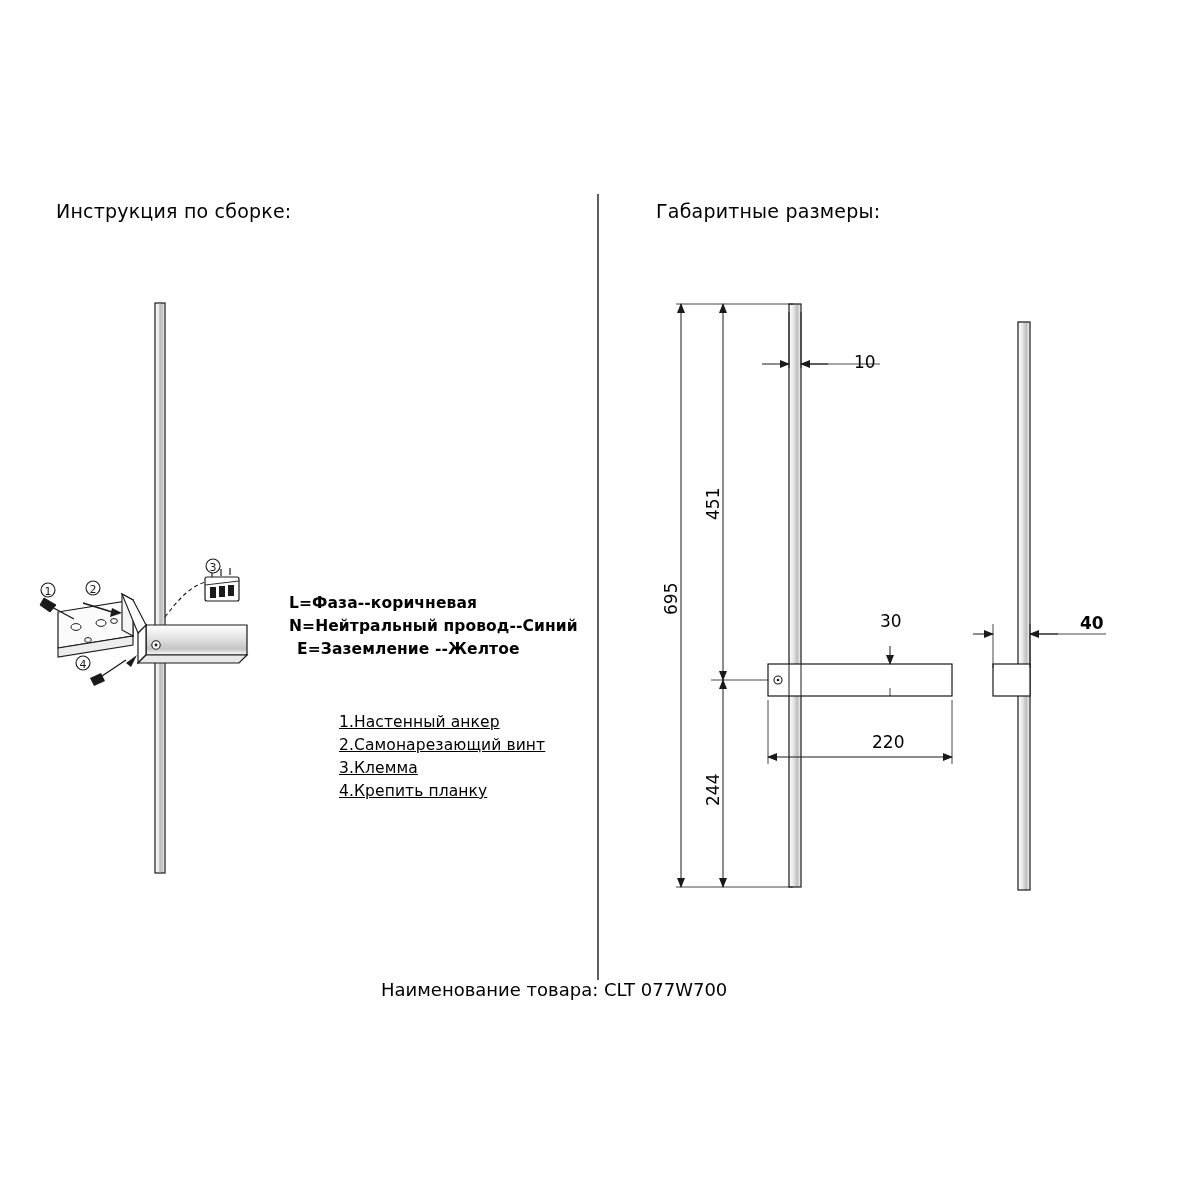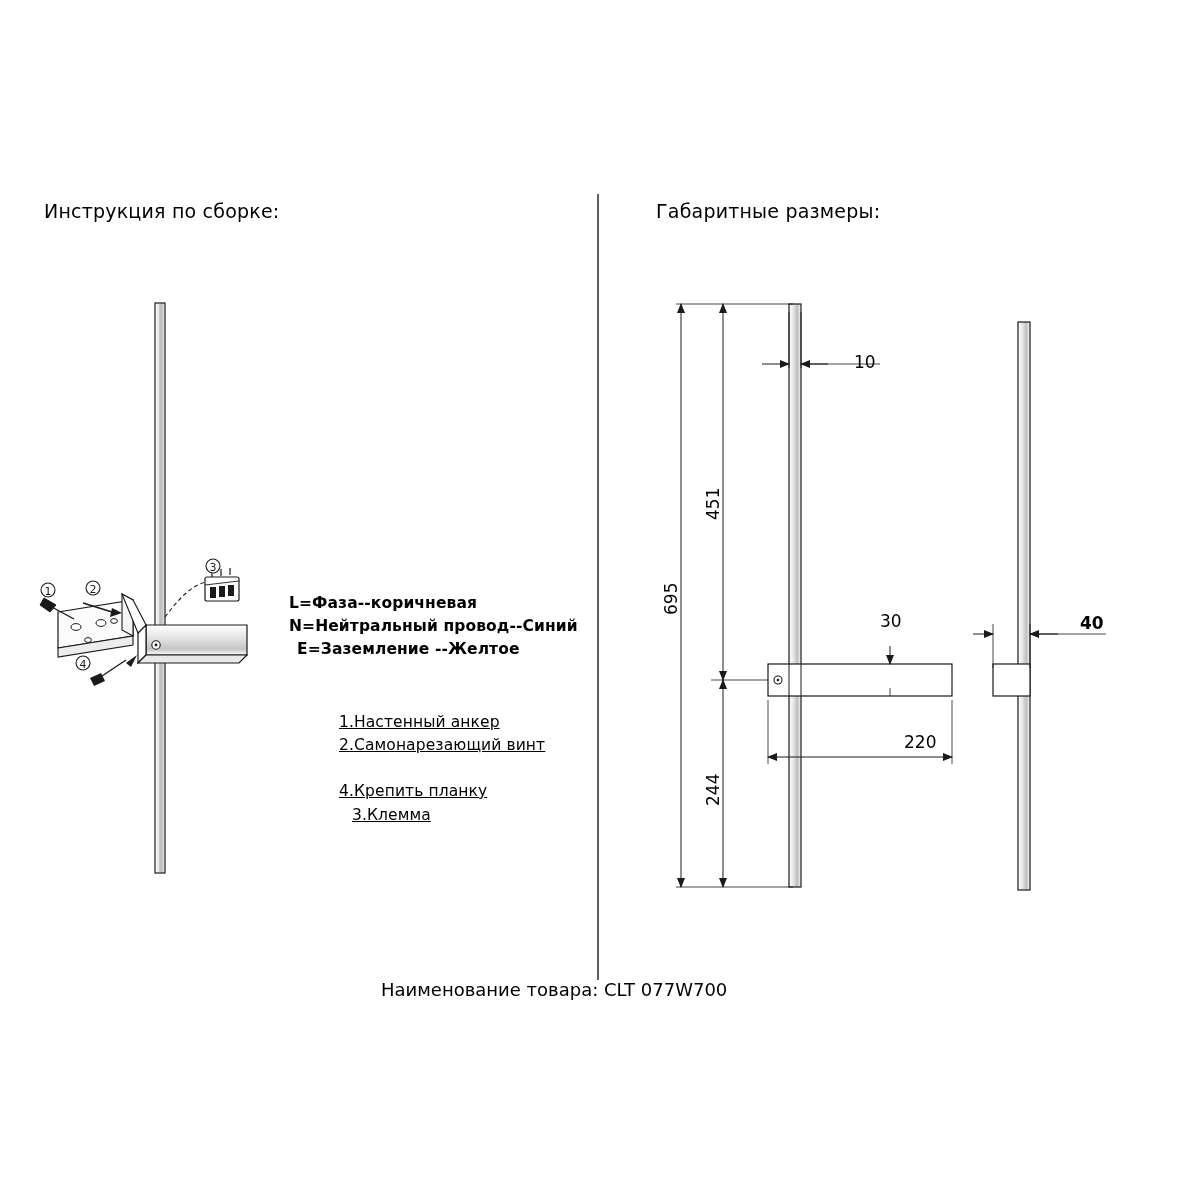--- a/index.html
+++ b/index.html
@@ -191,42 +191,42 @@
       <rect x="993" y="664" width="37" height="32" fill="#ffffff" stroke="#1a1a1a" stroke-width="1.2"></rect>
 
       <line x1="993" y1="624" x2="993" y2="668" stroke="#1a1a1a" stroke-width="0.8"></line>
       <line x1="1030" y1="624" x2="1030" y2="668" stroke="#1a1a1a" stroke-width="0.8"></line>
       <line x1="973" y1="634" x2="993" y2="634" stroke="#1a1a1a" stroke-width="1" marker-end="url(#arrEnd)"></line>
       <line x1="1058" y1="634" x2="1030" y2="634" stroke="#1a1a1a" stroke-width="1" marker-end="url(#arrEnd)"></line>
       <line x1="1030" y1="634" x2="1106" y2="634" stroke="#1a1a1a" stroke-width="0.8"></line>
     </g>
   </svg>
 
-  <div class="lbl heading" style="left:44px; top:200px;">Инструкция по сборке:</div>
+  <div class="lbl heading" style="left:56px; top:200px;">Инструкция по сборке:</div>
 
   <div class="lbl heading" style="left:656px; top:200px;">Габаритные размеры:</div>
 
   <div class="lbl wire-line" style="left:289px; top:594px;">L=Фаза--коричневая</div>
   <div class="lbl wire-line" style="left:289px; top:617px;">N=Нейтральный провод--Синий</div>
   <div class="lbl wire-line" style="left:289px; top:640px;margin-left:8px;">E=Заземление --Желтое</div>
 
   <div class="lbl part-line" style="left:339px; top:713px;">1.Настенный анкер</div>
   <div class="lbl part-line" style="left:339px; top:736px;">2.Самонарезающий винт</div>
-  <div class="lbl part-line" style="left:352px; top:759px;margin-top:47px;">3.Клемма</div>
+  <div class="lbl part-line" style="left:339px; top:759px;">3.Клемма</div>
   <div class="lbl part-line" style="left:339px; top:782px;">4.Крепить планку</div>
 
   <div class="lbl dim" style="left:810px; top:352px;margin-left:44px;">10</div>
 
   <div class="lbl dim dim-rot" style="left:703px; top:520px;">451</div>
 
   <div class="lbl dim dim-rot" style="left:661px; top:615px;">695</div>
 
   <div class="lbl dim dim-rot" style="left:703px; top:806px;">244</div>
 
   <div class="lbl dim" style="left:880px; top:611px;">30</div>
 
-  <div class="lbl dim" style="left:872px; top:732px;margin-left:32px;">220</div>
+  <div class="lbl dim" style="left:872px; top:732px;">220</div>
 
   <div class="lbl dim" style="left:1080px; top:613px;font-weight:bold;">40</div>
 
   <div class="lbl footer" style="left:381px; top:979px;">Наименование товара: CLT 077W700</div>
 
 </div>
 
 </body></html>

